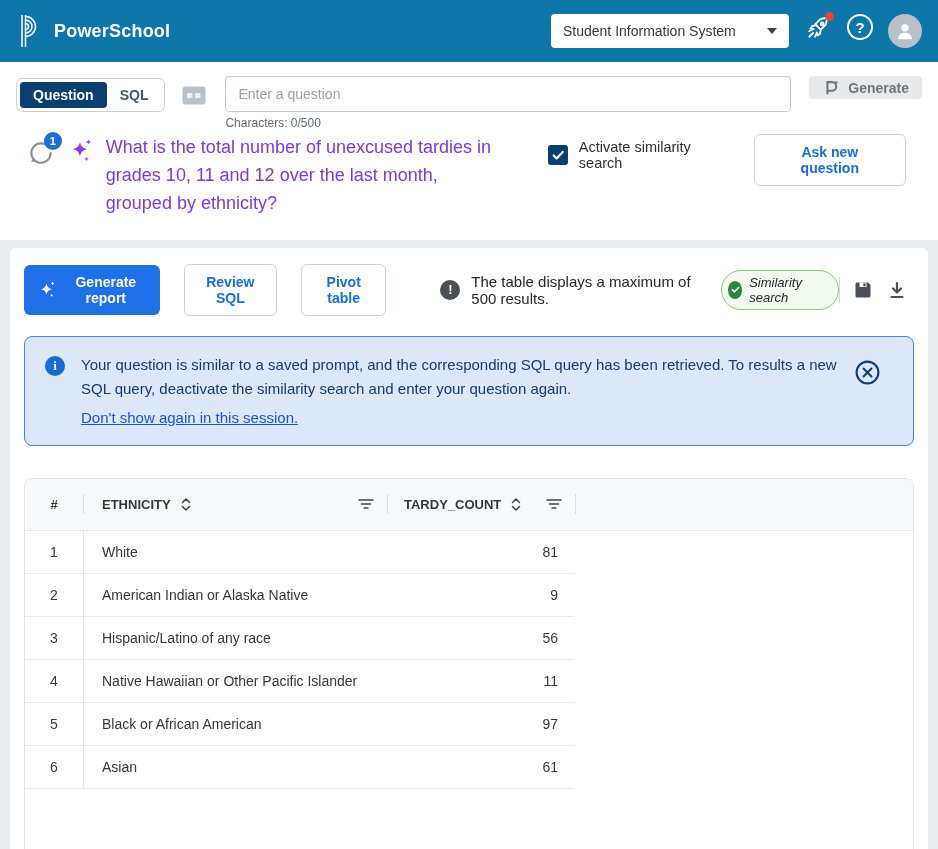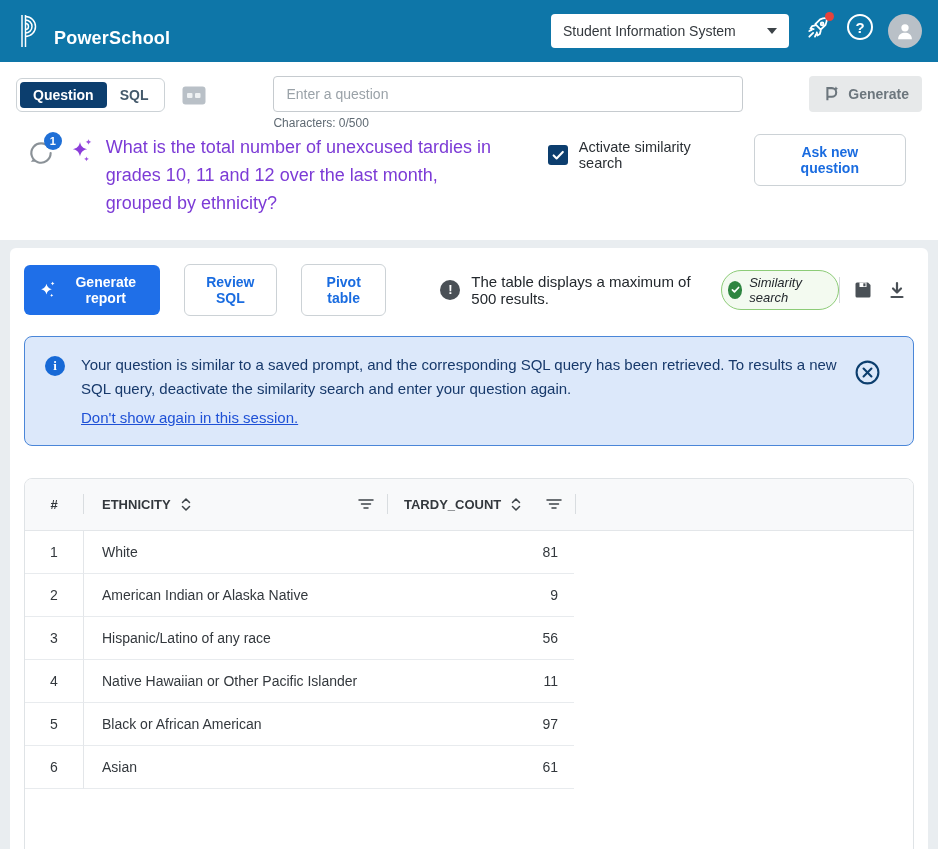--- a/index.html
+++ b/index.html
@@ -6,48 +6,48 @@
   html,body { margin:0; padding:0; }
   body {
     width:938px; height:849px; overflow:hidden;
     background:#e9edf0;
     font-family:"Liberation Sans", sans-serif;
     color:#33383d;
   }
 
   
   .header { height:62px; background:#0e76a8; display:flex; align-items:center; padding:0 16px; }
-  .brand { display:flex; align-items:flex-end; gap:10px; }
+  .brand { display:flex; align-items:center; gap:10px; }
   .brand-name { color:#fff; font-size:18px; font-weight:700; letter-spacing:.2px; }
   .hdr-right { margin-left:auto; display:flex; align-items:flex-start; gap:15px; }
   .product-select {
     background:#fff; border:none; border-radius:4px; height:34px; width:238px;
     display:flex; align-items:center; justify-content:space-between; padding:0 12px;
     font-size:14px; color:#33383d; cursor:pointer;
   }
   .caret { width:0; height:0; border-left:5px solid transparent; border-right:5px solid transparent; border-top:6px solid #3c4348; }
   .rocket-wrap { position:relative; width:28px; height:28px; display:flex; align-items:center; justify-content:center; cursor:pointer; }
   .red-dot { position:absolute; top:-2px; right:-2px; width:9px; height:9px; border-radius:50%; background:#e5433b; }
   .help-icon { width:26px; height:26px; border:2px solid #fff; border-radius:50%; display:flex; align-items:center; justify-content:center; color:#fff; font-weight:700; font-size:15px; cursor:pointer; }
   .avatar { width:34px; height:34px; border-radius:50%; background:#b9c0c7; display:flex; align-items:center; justify-content:center; cursor:pointer; }
 
   
   .query-section { background:#fff; padding:14px 16px 4px; }
-  .query-row { display:flex; align-items:flex-start;gap:48px; }
+  .query-row { display:flex; align-items:flex-start; }
   .toggle-group { display:flex; align-items:center; height:38px; }
   .toggle { display:flex; border:1px solid #ccd2d6; border-radius:6px; padding:3px; background:#fff; }
   .seg { padding:5px 13px; font-size:14px; font-weight:700; border-radius:4px; cursor:pointer; }
   .seg.active { background:#0c3e6e; color:#fff; }
   .seg.inactive { color:#44596b; }
   .card-icon { margin-left:16px; cursor:pointer; display:flex; }
   .input-col { flex:1; margin:0 18px; }
   .question-input { width:100%; height:36px; border:1px solid #c6cbcf; border-radius:4px; padding:0 12px; font-size:14px; color:#33383d; font-family:"Liberation Sans", sans-serif; }
   .question-input::placeholder { color:#9aa2a8; }
   .char-counter { font-size:12px; color:#5f6a73; margin-top:4px; }
-  .generate-btn { height:36px; display:flex; align-items:center; gap:8px; background:#e7e9ea; border:none; border-radius:4px; padding:0 13px; font-size:14px; font-weight:700; color:#6c767d; cursor:default; font-family:"Liberation Sans", sans-serif; }
+  .generate-btn { height:23px; display:flex; align-items:center; gap:8px; background:#e7e9ea; border:none; border-radius:4px; padding:0 13px; font-size:14px; font-weight:700; color:#6c767d; cursor:default; font-family:"Liberation Sans", sans-serif; }
 
   
   .history-row { display:flex; align-items:flex-start; background:#fff; padding:4px 16px 18px 10px; }
   .history-wrap { position:relative; width:36px; height:34px; margin-top:2px; }
   .history-badge { position:absolute; top:-4px; right:0; width:18px; height:18px; border-radius:50%; background:#1f6fd6; color:#fff; font-size:11px; font-weight:700; display:flex; align-items:center; justify-content:center; }
   .sparkle-q { margin:4px 6px 0 8px; }
   .q-text { color:#7c3bd6; font-size:18px; line-height:1.55; width:402px; margin-left:6px; }
   .sim-group { display:flex; align-items:center; margin-left:42px; margin-top:5px; gap:11px; }
   .checkbox { width:20px; height:20px; background:#0c3e6e; border-radius:3px; display:flex; align-items:center; justify-content:center; cursor:pointer; }
   .sim-label { font-size:14.5px; color:#2b3035; }

